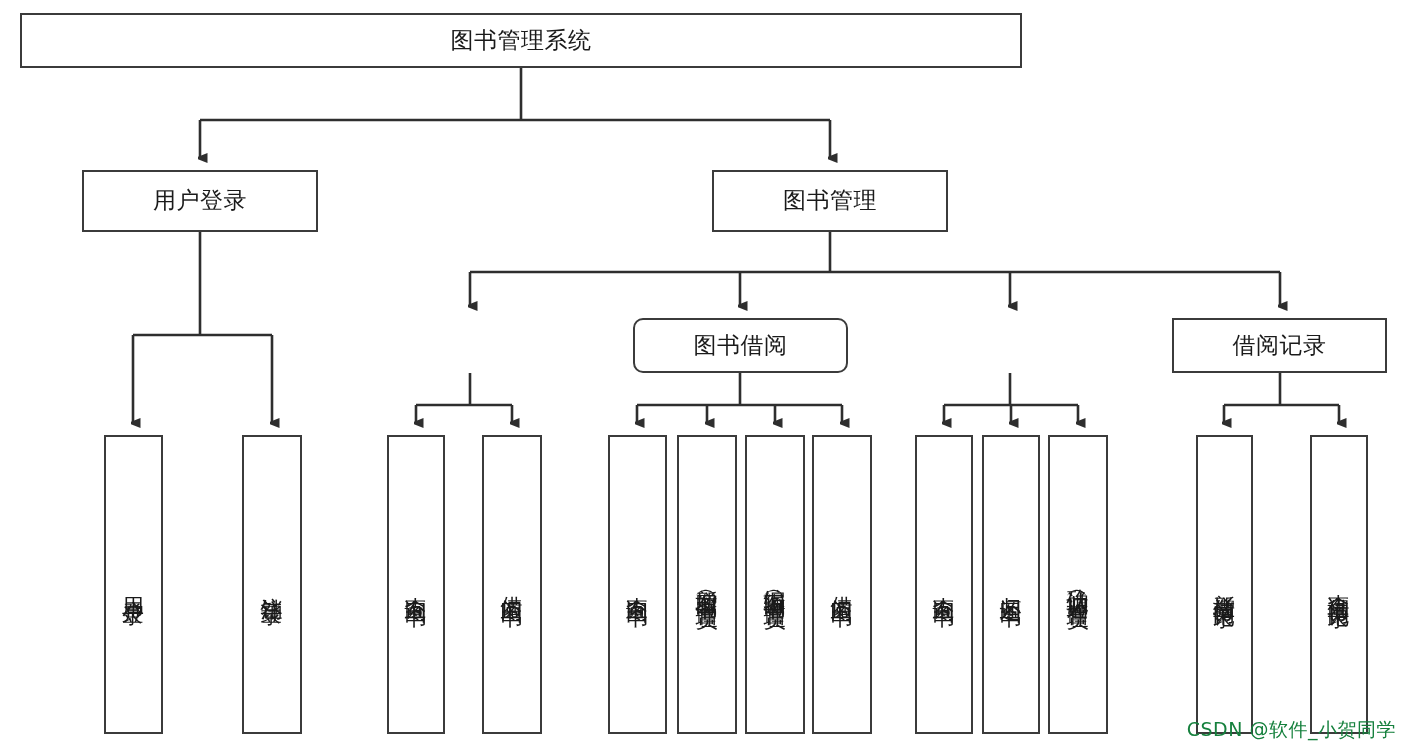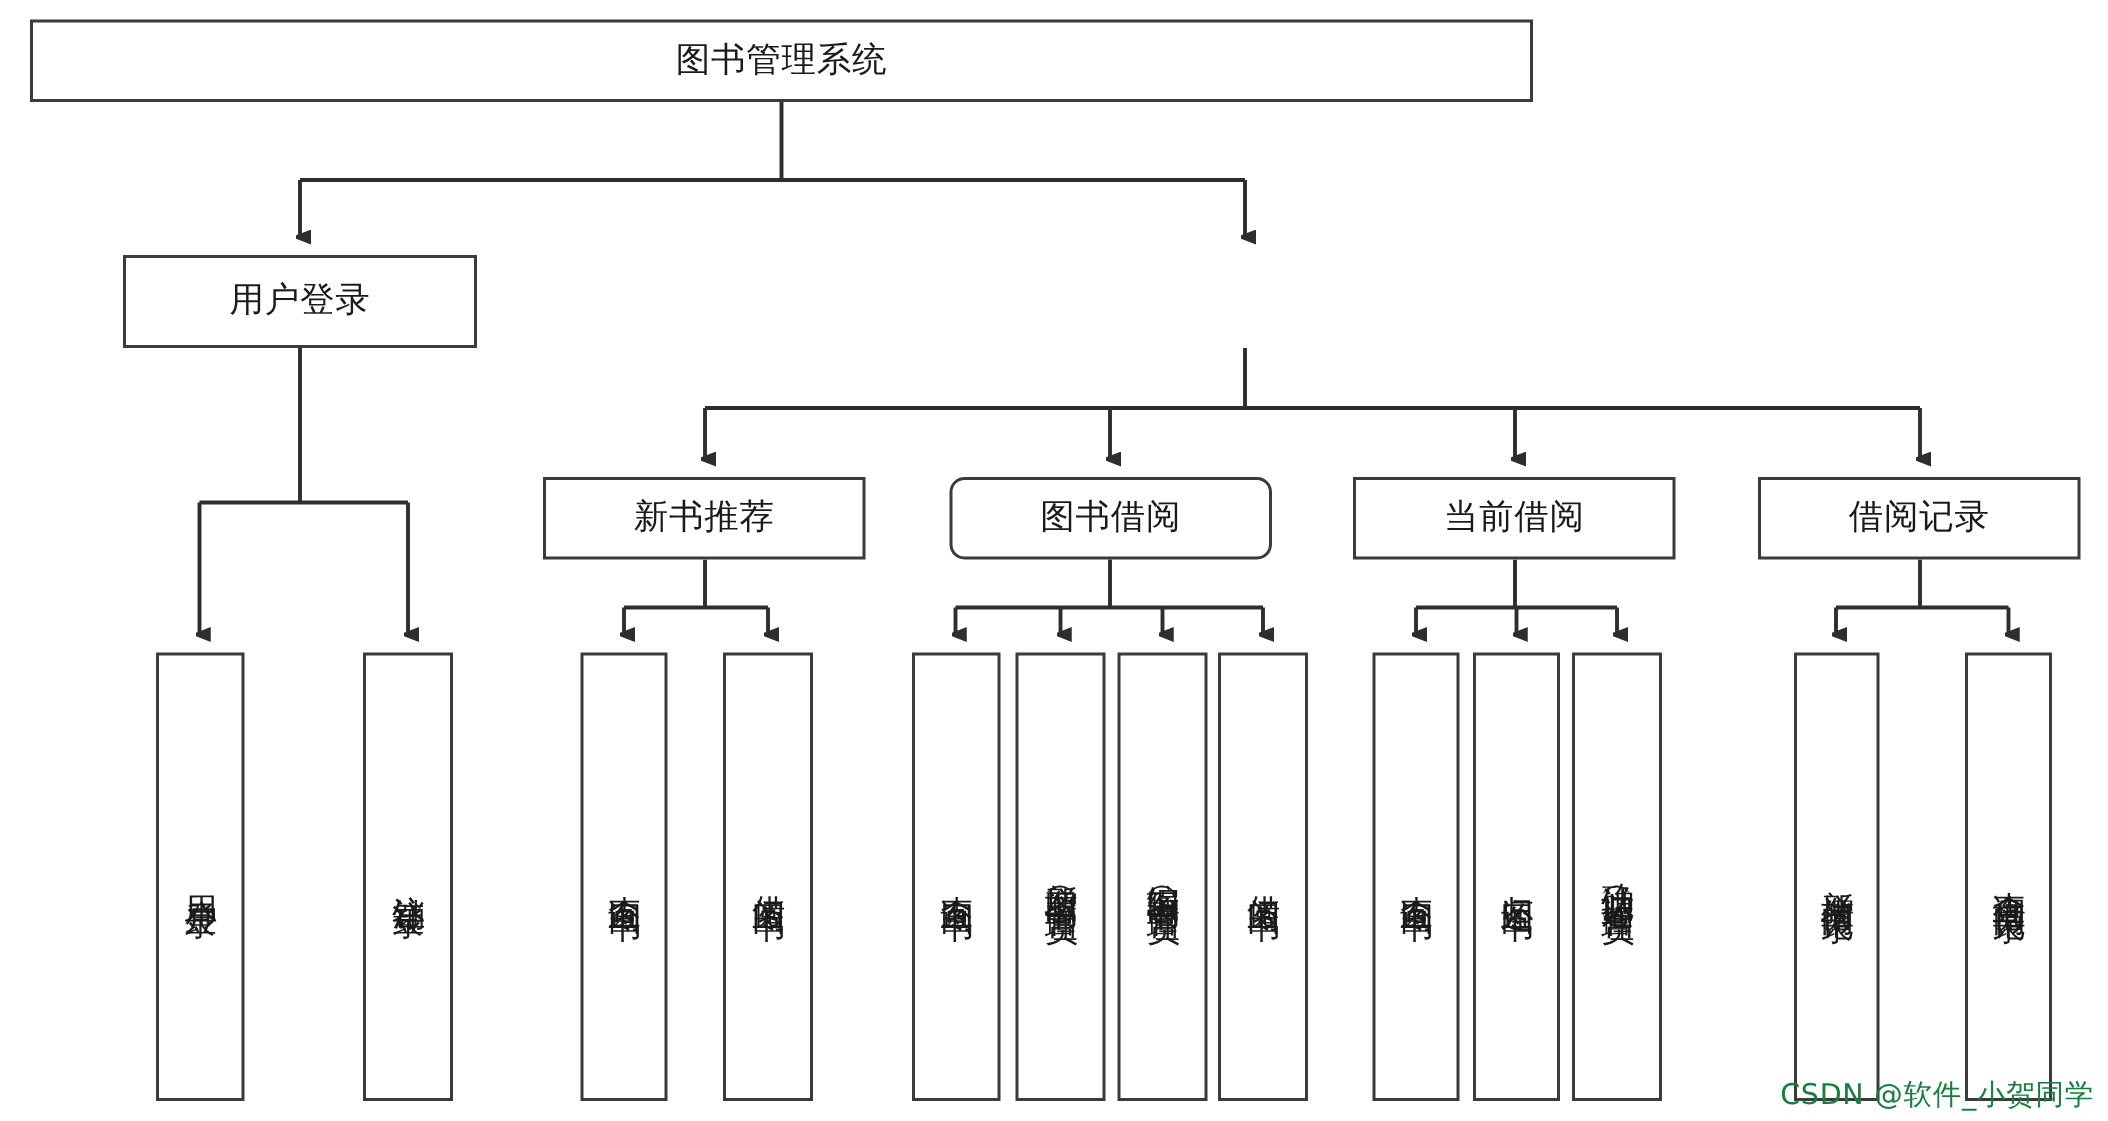--- a/index.html
+++ b/index.html
@@ -133,32 +133,29 @@
   </svg>
 
   <div class="node h root" style="left:20px; top:13px; width:1002px; height:55px;">
     <span class="label">图书管理系统</span>
   </div>
 
   <div class="node h" style="left:82px; top:170px; width:236px; height:62px;">
     <span class="label">用户登录</span>
   </div>
 
-
-  <div class="node h" style="left:362px; top:318px; width:215px; height:55px;">
-    <span class="label">新书推荐</span>
-  </div>
+  <div class="node h" style="left:712px; top:170px; width:236px; height:62px;">
+    <span class="label">图书管理</span>
+  </div>
+
 
   <div class="node h" style="left:633px; top:318px; width:215px; height:55px;border-radius:10px;">
     <span class="label">图书借阅</span>
   </div>
 
-  <div class="node h" style="left:902px; top:318px; width:215px; height:55px;">
-    <span class="label">当前借阅</span>
-  </div>
 
   <div class="node h" style="left:1172px; top:318px; width:215px; height:55px;">
     <span class="label">借阅记录</span>
   </div>
 
   <div class="node v" style="left:104px; top:435px; width:59px; height:299px;">
     <span class="label">用户登录</span>
   </div>
 
   <div class="node v" style="left:242px; top:435px; width:60px; height:299px;">

